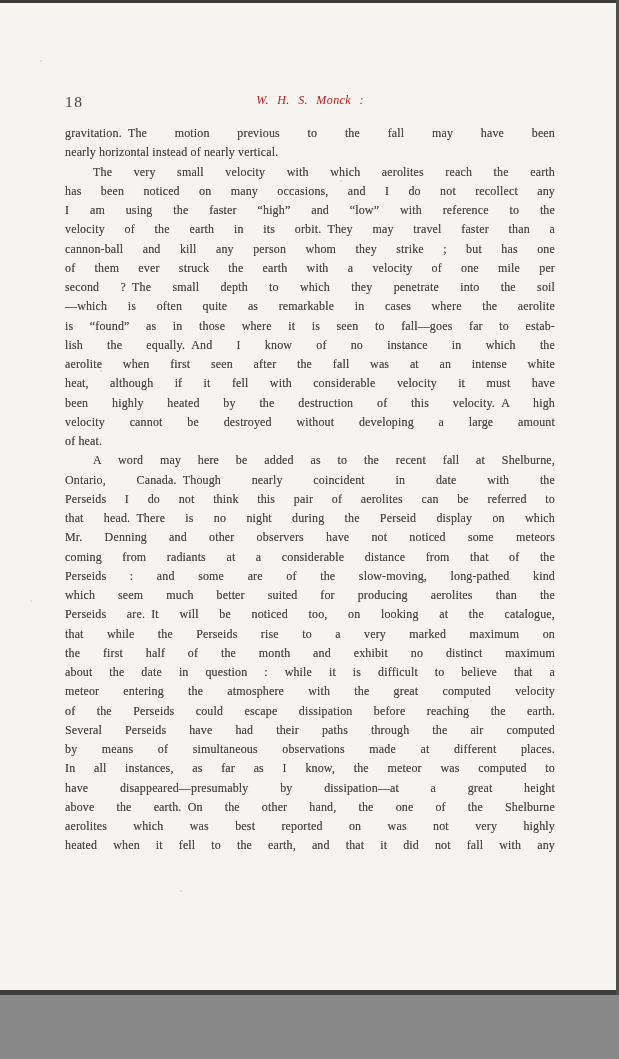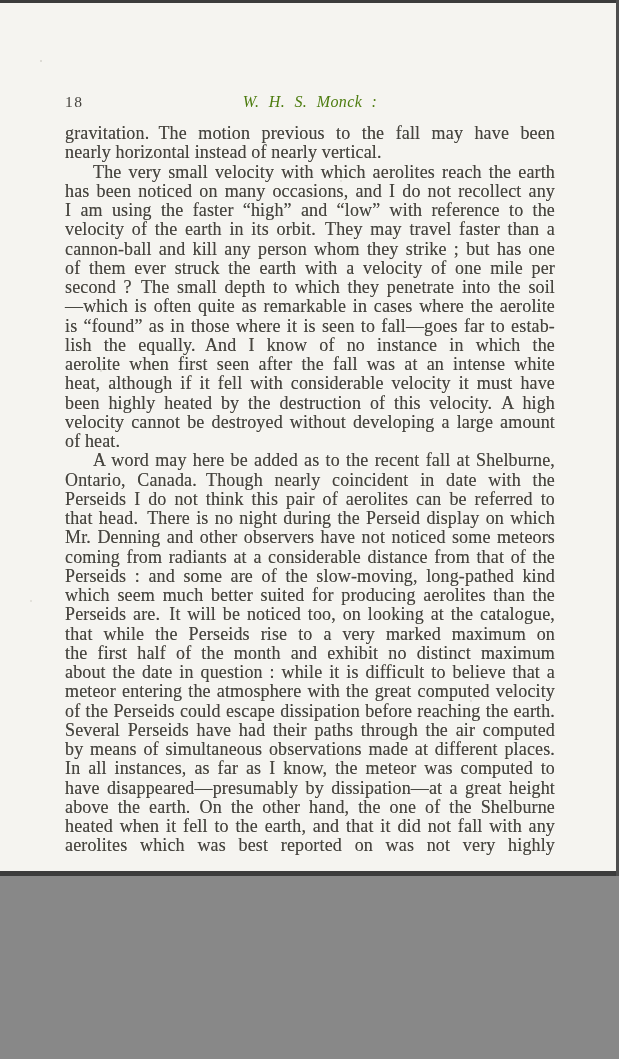--- a/index.html
+++ b/index.html
@@ -1,19 +1,19 @@
 <!DOCTYPE html>
 <html style="--paper: #f5f4f0; --ink: #46443e; --edge: #3c3c3c;"><head>
 <meta charset="utf-8">
 <style>
   html, body { margin: 0; padding: 0; background: #888; }
   .page {
     position: relative;
     width: 619px;
-    height: 876px;
+    height: 995px;
     margin: 0 auto;
     background: var(--paper, #f5f4f0);
     overflow: hidden;
     font-family: "Liberation Serif", "DejaVu Serif", serif;
     color: var(--ink, #46443e);
   }
   
   .edge-top    { position: absolute; top: 0; left: 0; width: 100%; height: 3px;  background: var(--edge, #3c3c3c); }
   .edge-bottom { position: absolute; bottom: 0; left: 0; width: 100%; height: 5px; background: var(--edge, #3c3c3c); }
   .edge-right  { position: absolute; top: 0; right: 0; width: 3px; height: 100%; background: #4e4e4e; }
@@ -35,29 +35,29 @@
                        430px 640px 0 #d8d7d1, 140px 830px 0 #dcdbd5; left: 40px; top: 60px; }
 
   .running-head {
     position: absolute;
     top: 93px; left: 65px; width: 490px; height: 18px;
     font-size: 15.5px;
   }
   .page-number { position: absolute; left: 0; top: 0; letter-spacing: 1.5px; }
   .head-title  {
     display: block; text-align: center;
-    font-style: italic; font-size: 16px;
+    font-style: italic; font-size: 12px;
     word-spacing: 5px; letter-spacing: 0.4px;
-    color: #4d7c0f;
+    color: #b91c1c;
   }
 
   .text-block {
     position: absolute;
     top: 124px; left: 65px; width: 490px;
-    font-size: 18px;
+    font-size: 12px;
     line-height: 19.25px;
     letter-spacing: 0.15px;
     text-shadow: 0 0 0.45px rgba(70, 68, 62, 0.55);
   }
   .line { text-align: justify; text-align-last: justify; }
   .line.unjust { text-align-last: left; }
   .line.indent { text-indent: 28px; }
 </style>
 </head>
 <body>
@@ -100,21 +100,21 @@
       <div class="line">that while the Perseids rise to a very marked maximum on</div>
       <div class="line">the first half of the month and exhibit no distinct maximum</div>
       <div class="line">about the date in question : while it is difficult to believe that a</div>
       <div class="line">meteor entering the atmosphere with the great computed velocity</div>
       <div class="line">of the Perseids could escape dissipation before reaching the earth.</div>
       <div class="line">Several Perseids have had their paths through the air computed</div>
       <div class="line">by means of simultaneous observations made at different places.</div>
       <div class="line">In all instances, as far as I know, the meteor was computed to</div>
       <div class="line">have disappeared—presumably by dissipation—at a great height</div>
       <div class="line">above the earth. On the other hand, the one of the Shelburne</div>
+      <div class="line">aerolites which was best reported on was not very highly</div>
       <div class="line">heated when it fell to the earth, and that it did not fall with any</div>
-      <div class="line">aerolites which was best reported on was not very highly</div>
     </div>
 
   <div class="noise-patch"></div>
   <div class="edge-top"></div>
   <div class="edge-bottom"></div>
   <div class="edge-right"></div>
 </div>
 
 </body></html>

